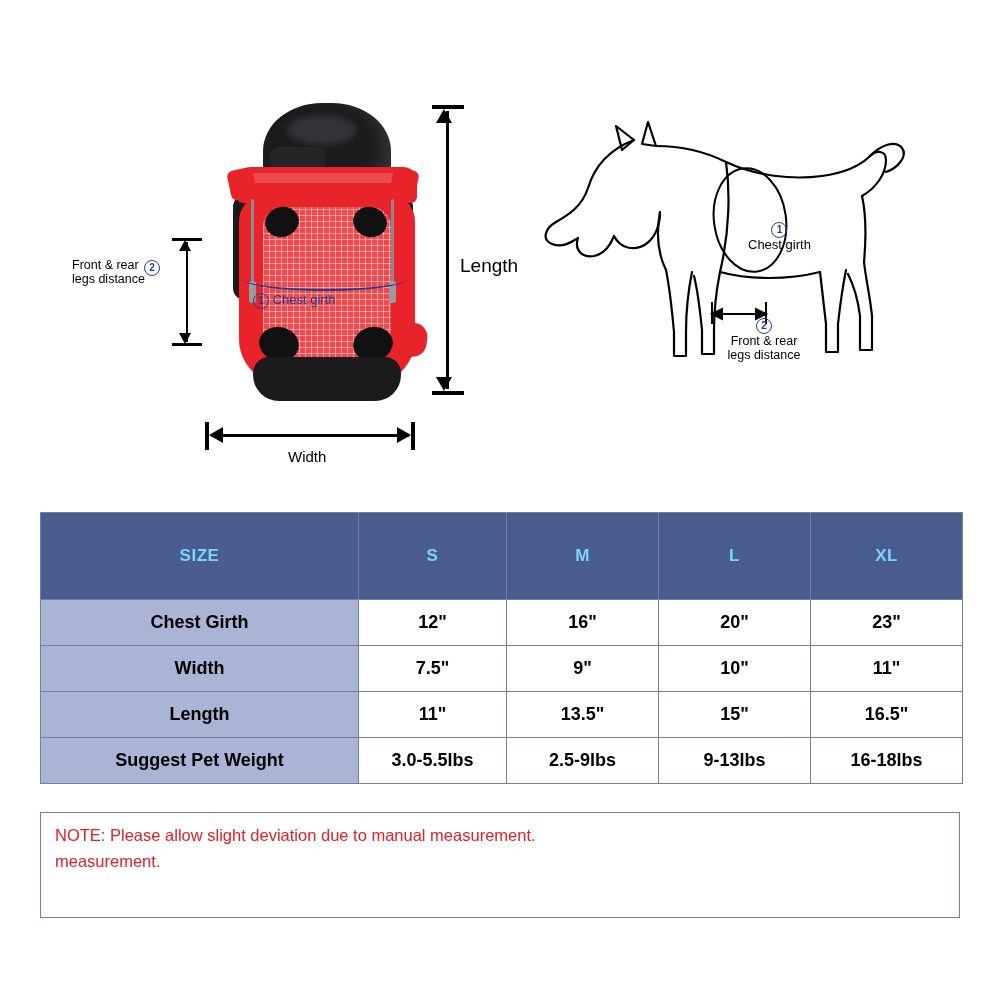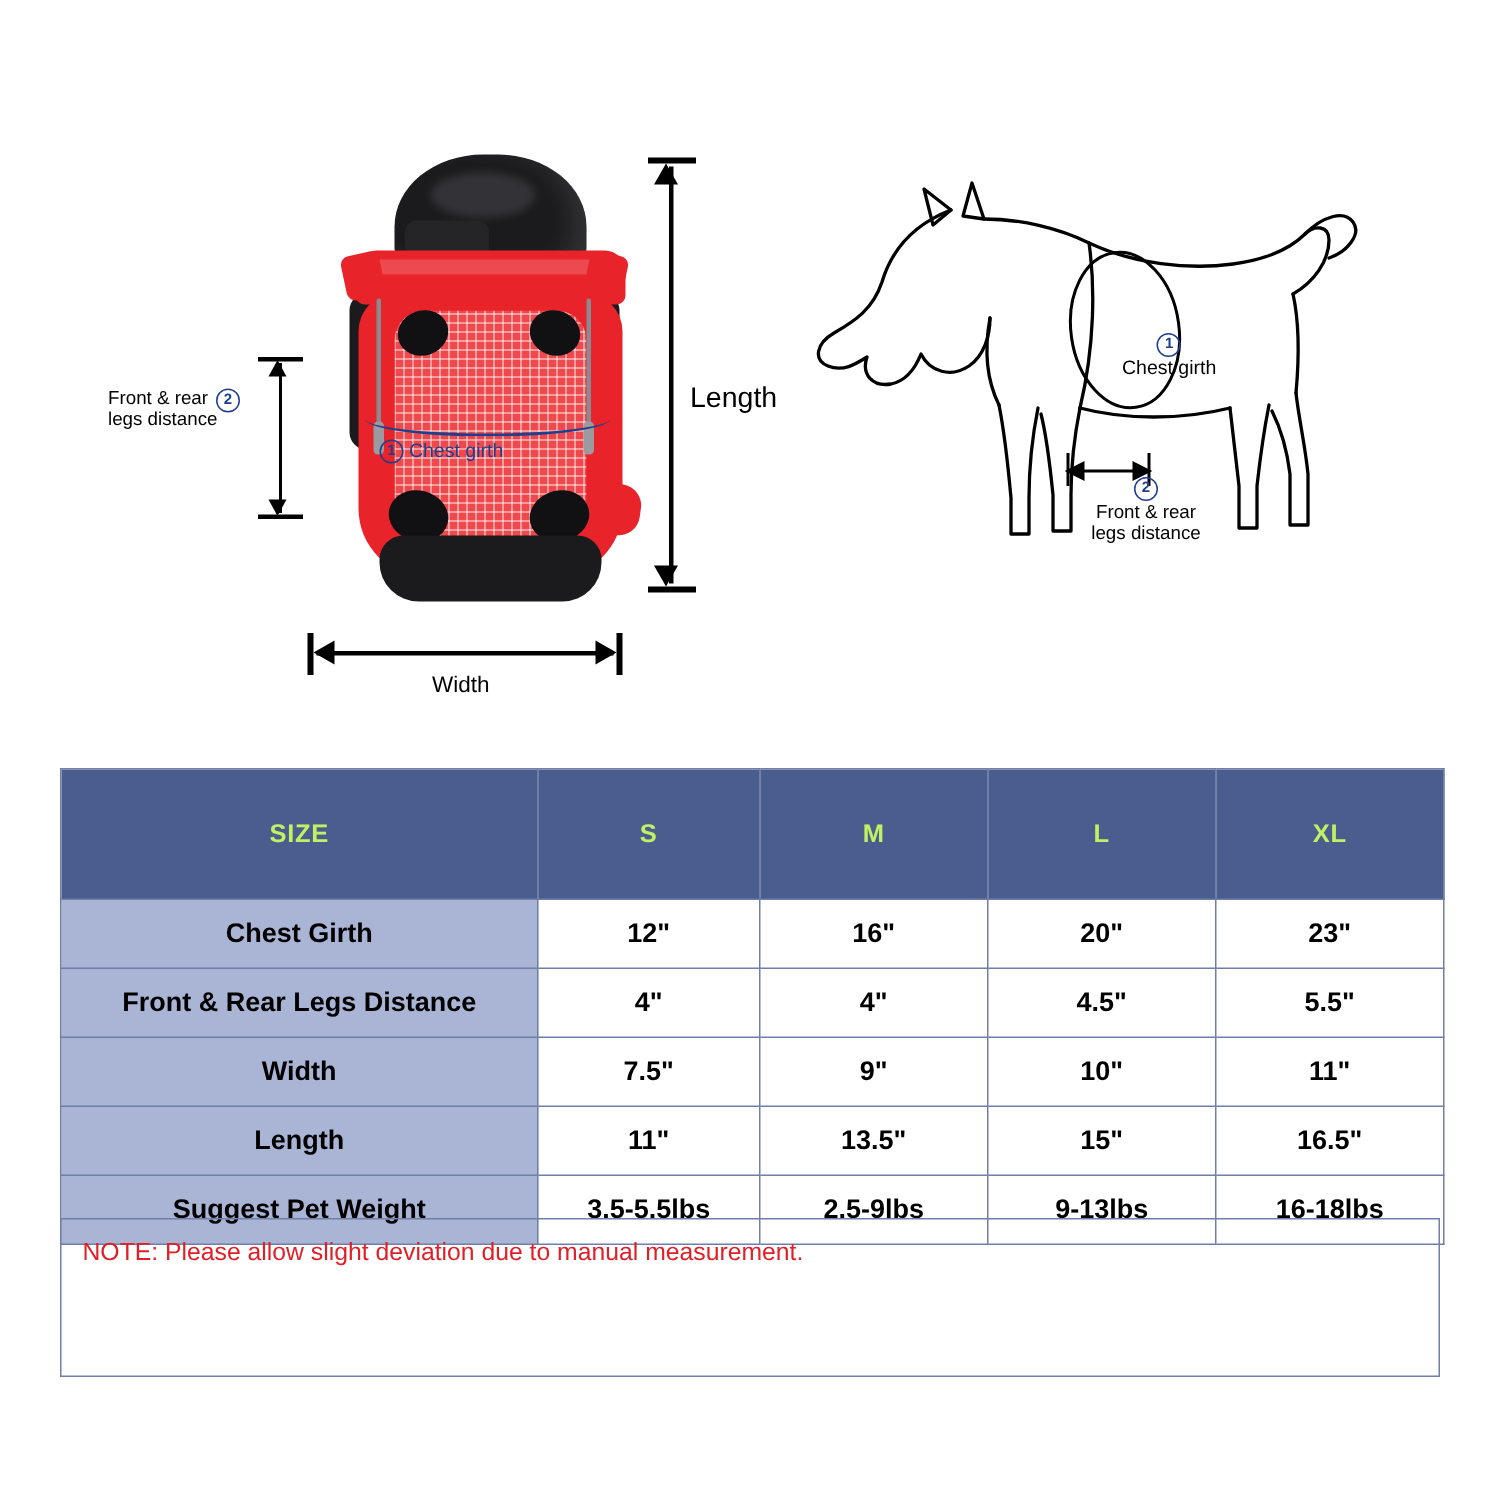--- a/index.html
+++ b/index.html
@@ -279,21 +279,21 @@
     width: 922px;
     table-layout: fixed;
   }
   table.size-table td, table.size-table th {
     border: 1px solid #6f7fa8;
     text-align: center;
     font-weight: bold;
   }
   thead th {
     background: #4a5d8f;
-    color: #bef264;
+    color: #7dd3fc;
     height: 84px;
     font-size: 17px;
     letter-spacing: .5px;
     margin-left: 48px;
   }
   tbody td {
     height: 43px;
     font-size: 18px;
     background: #ffffff;
   }
@@ -485,46 +485,40 @@
     </thead>
     <tbody>
       <tr>
         <td class="rowhead">Chest Girth</td>
         <td>12"</td>
         <td>16"</td>
         <td>20"</td>
         <td>23"</td>
       </tr>
       <tr>
-        <td class="rowhead">Front &amp; Rear Legs Distance</td>
-        <td>4"</td>
-        <td>4"</td>
-        <td>4.5"</td>
-        <td>5.5"</td>
-      </tr>
-      <tr>
         <td class="rowhead">Width</td>
         <td>7.5"</td>
         <td>9"</td>
         <td>10"</td>
         <td>11"</td>
       </tr>
       <tr>
         <td class="rowhead">Length</td>
         <td>11"</td>
         <td>13.5"</td>
         <td>15"</td>
         <td>16.5"</td>
       </tr>
       <tr>
         <td class="rowhead">Suggest Pet Weight</td>
-        <td>3.5-5.5lbs</td>
+        <td>3.0-5.5lbs</td>
         <td>2.5-9lbs</td>
         <td>9-13lbs</td>
         <td>16-18lbs</td>
       </tr>
     </tbody>
   </table>
 </div>
 
 <div id="note-box">
   <div>NOTE: Please allow slight deviation due to manual measurement.</div>
+  <div>measurement.</div>
 </div>
 
 </body></html>

